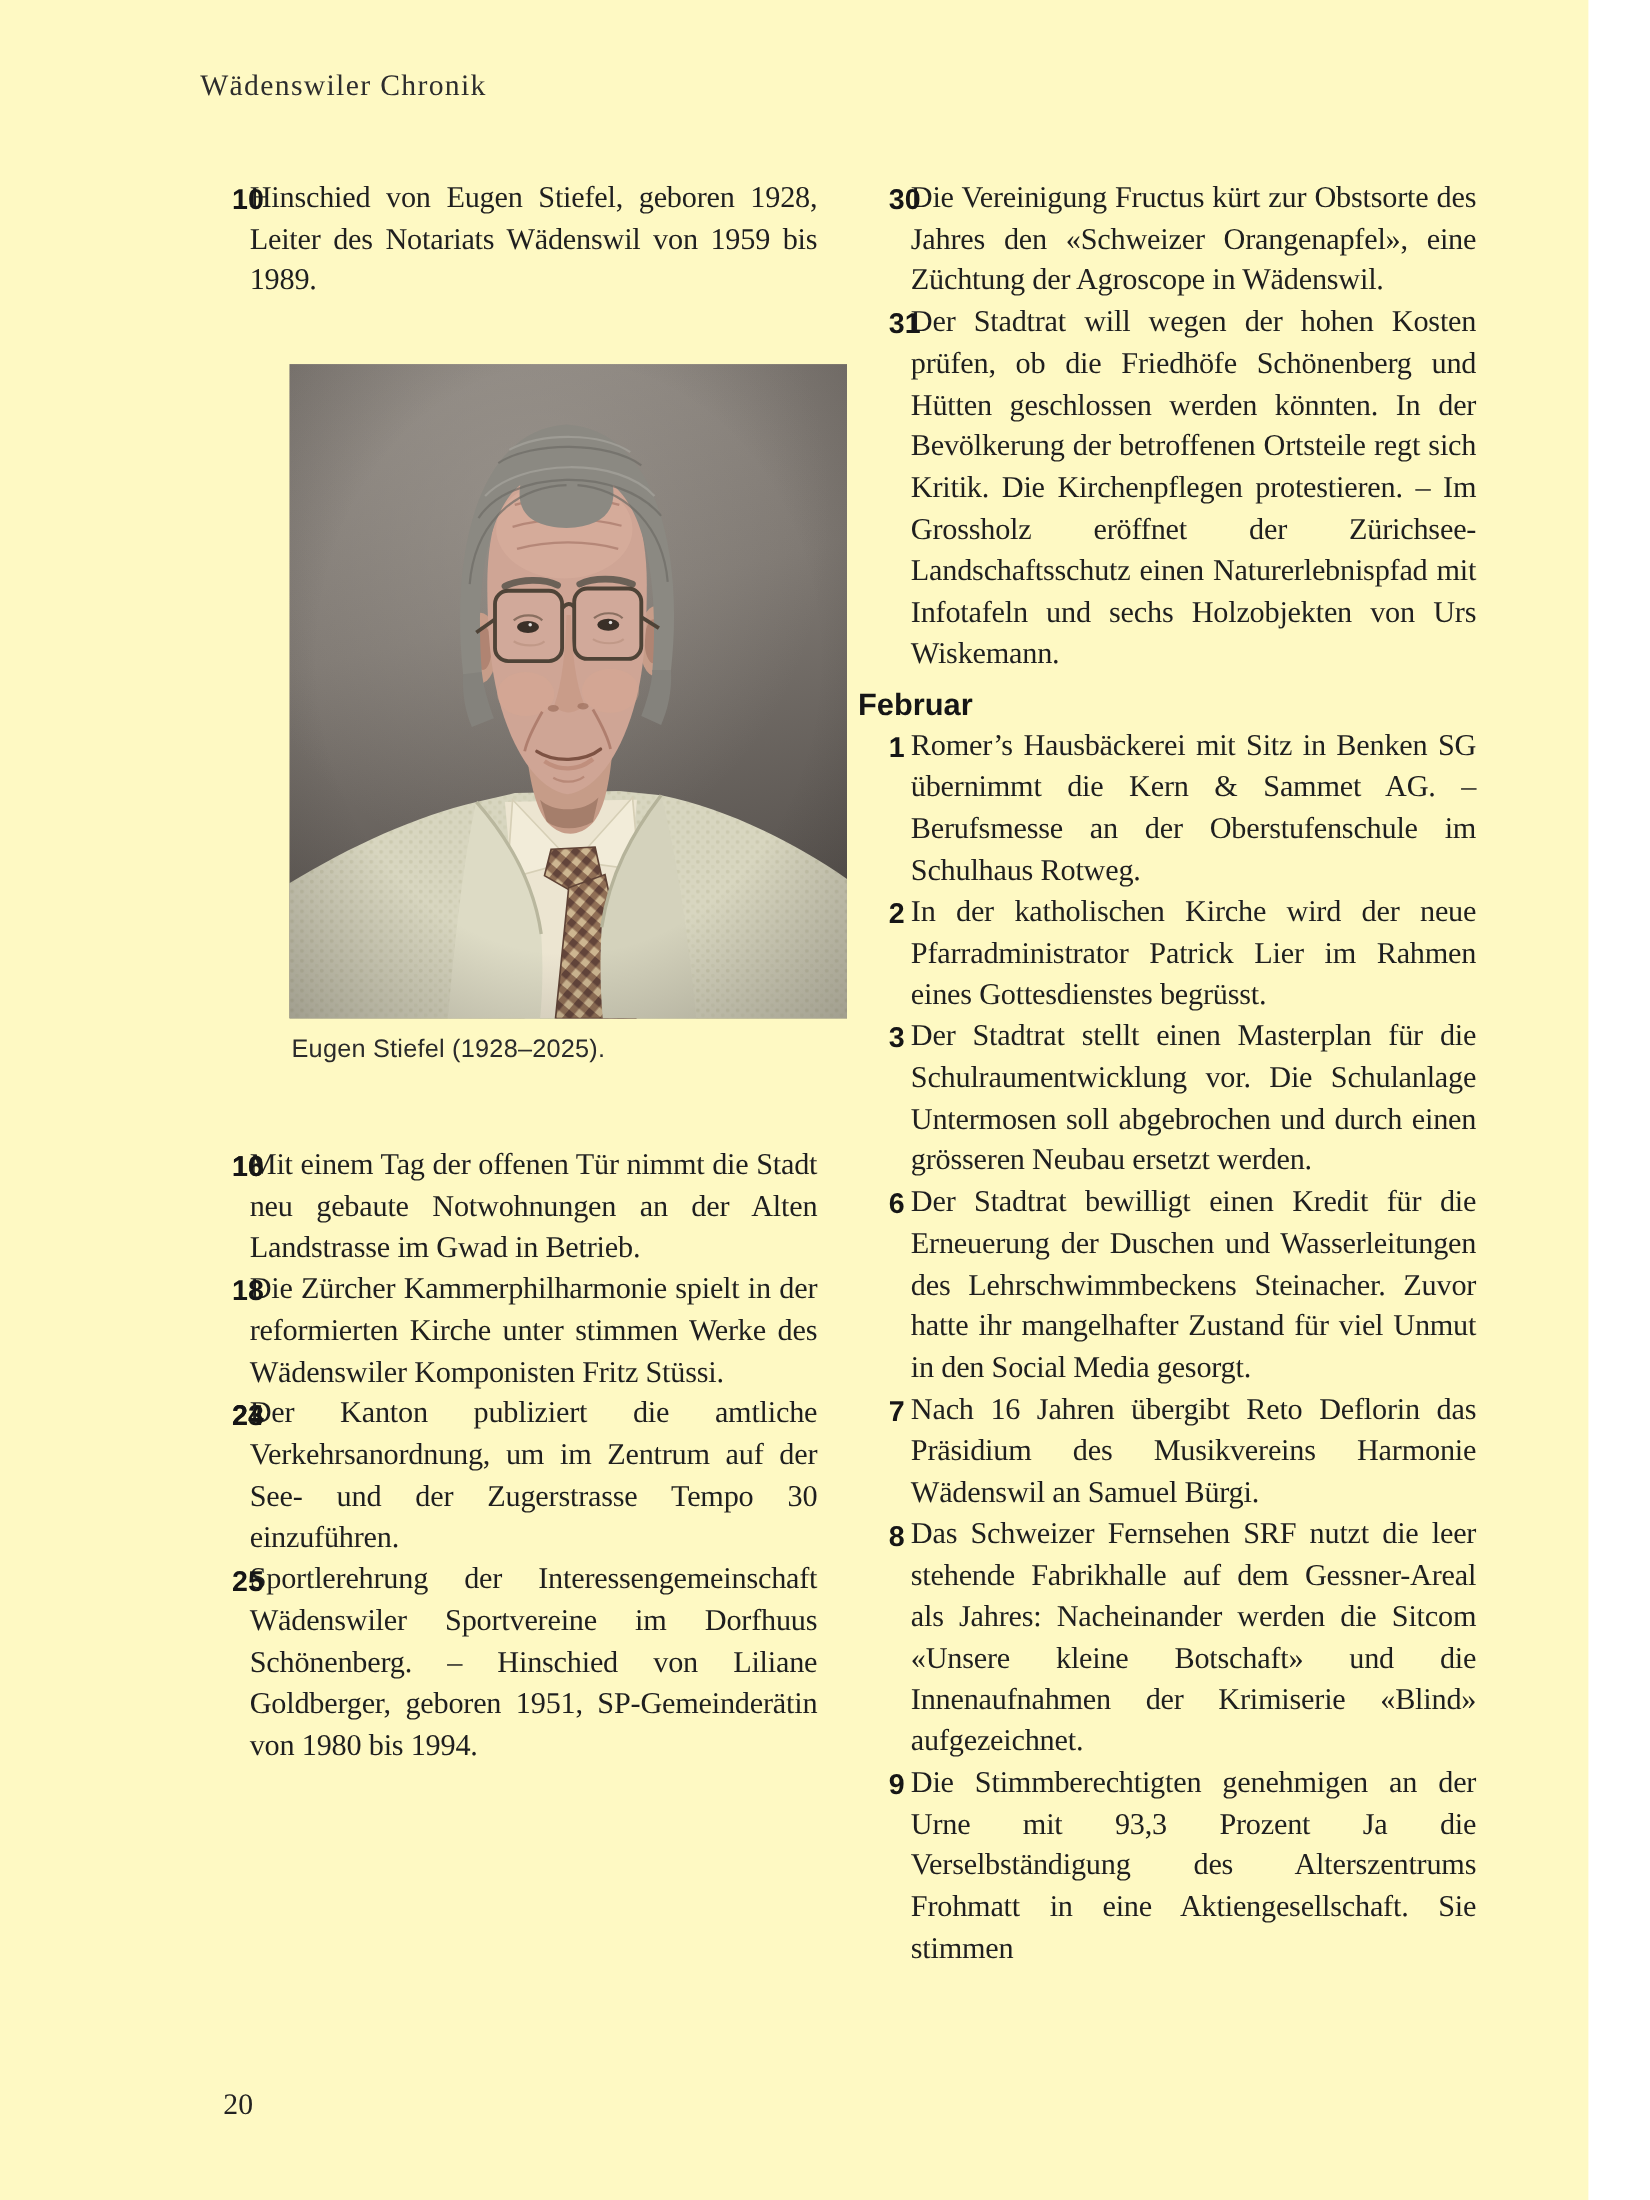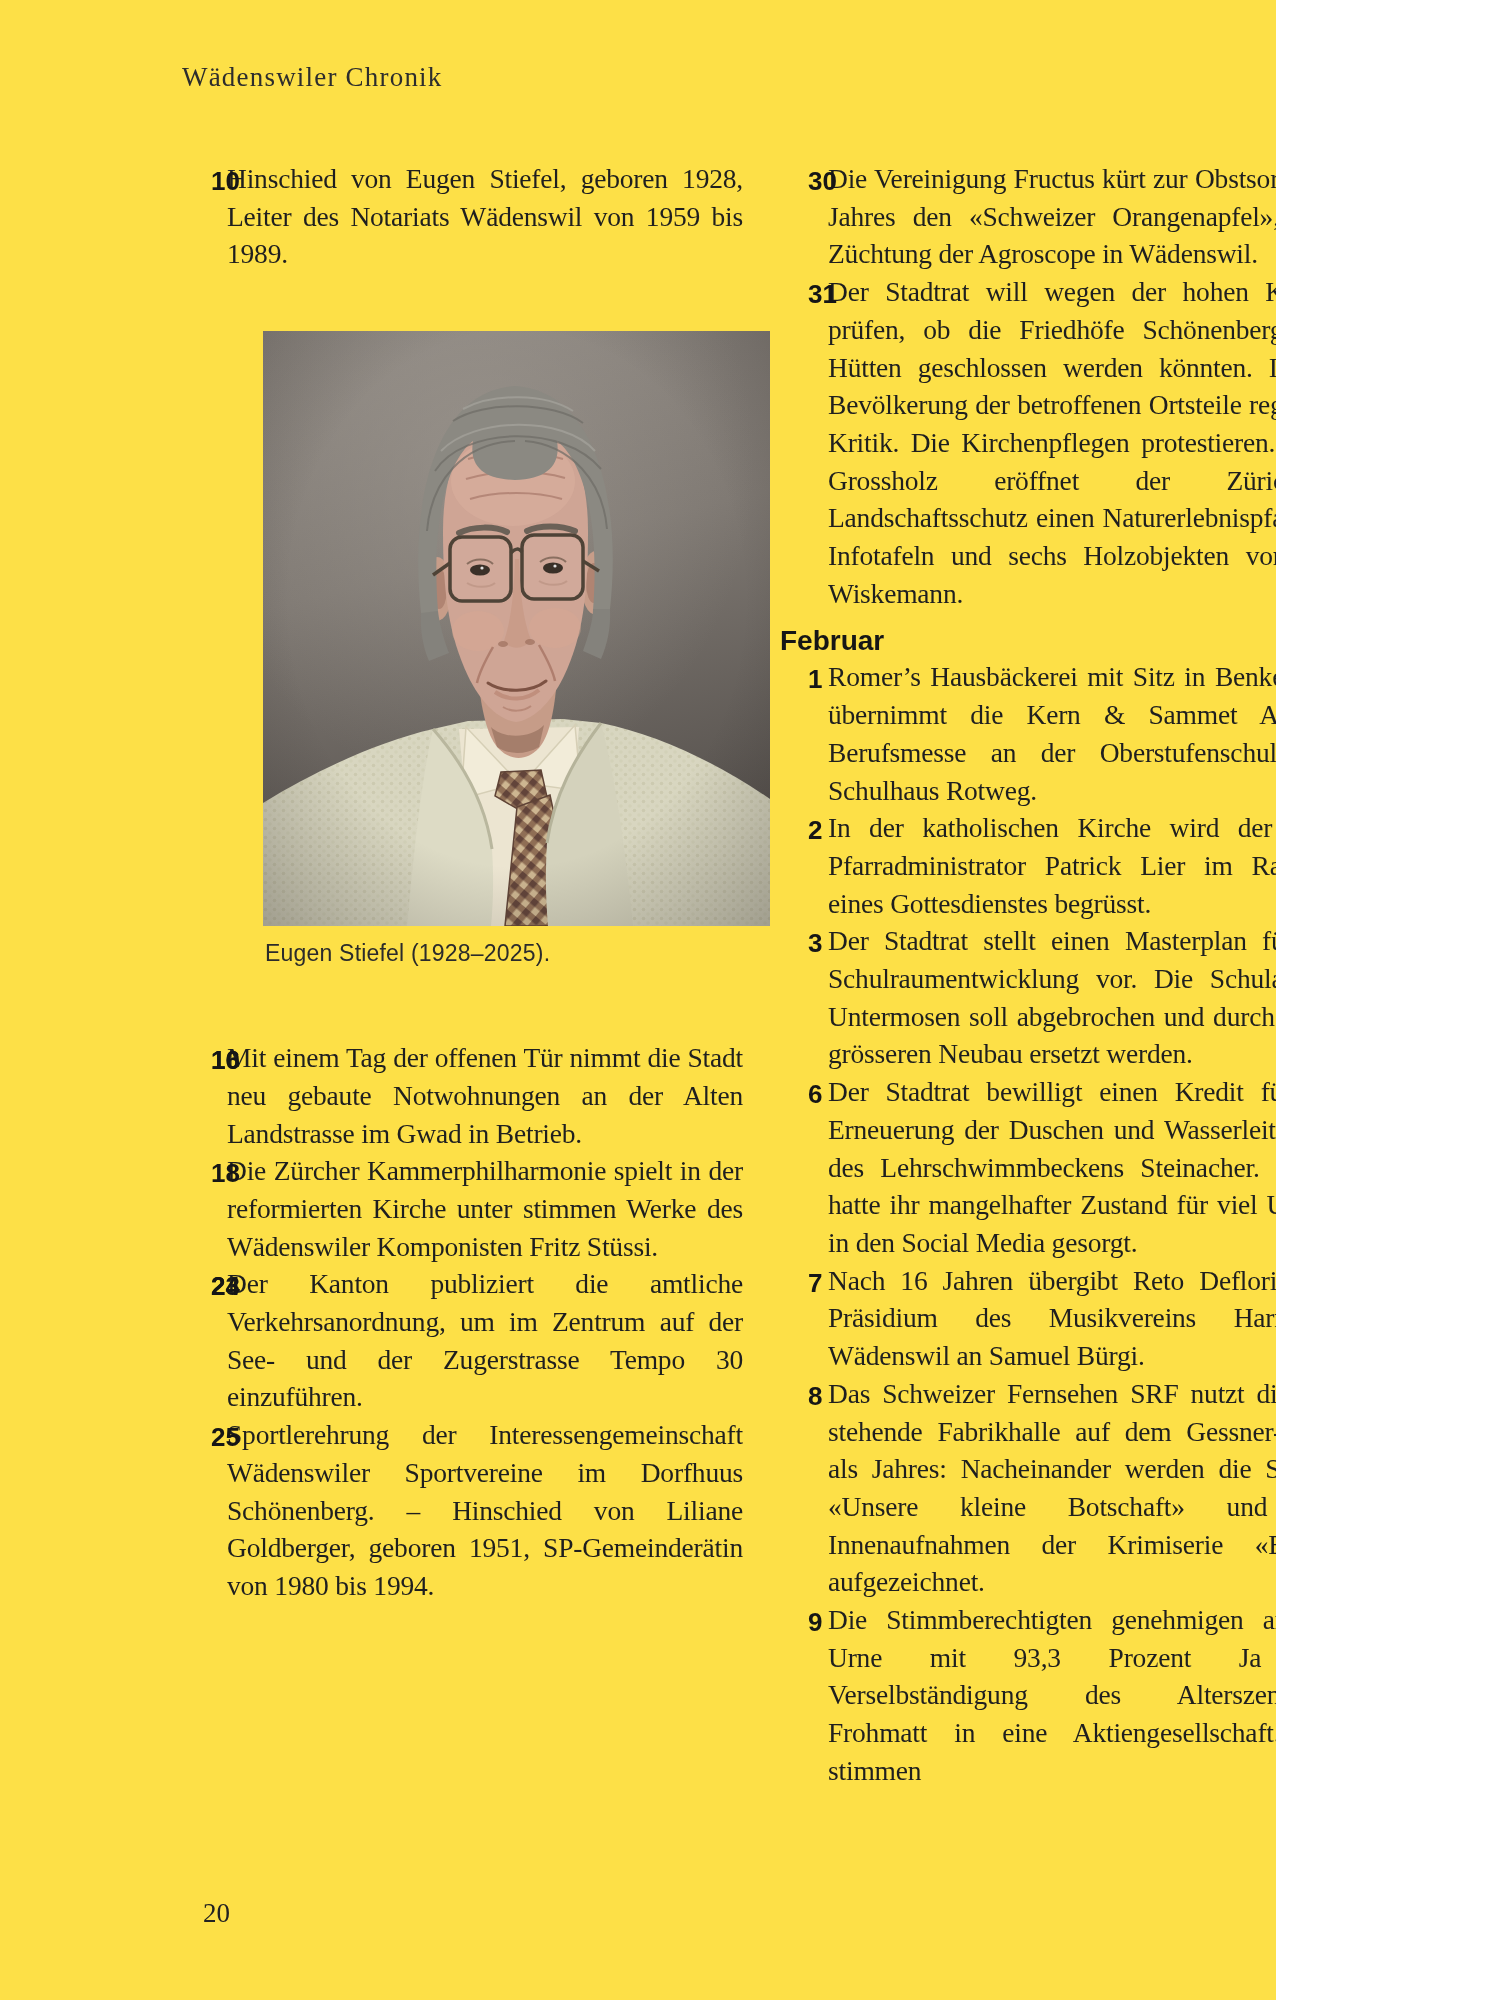--- a/index.html
+++ b/index.html
@@ -1,18 +1,18 @@
 <!DOCTYPE html>
 <html lang="de"><head>
 <meta charset="utf-8">
 <style>
   html,body { margin:0; padding:0; background:#ffffff; }
   .page {
-    position:relative; width:1276px; height:2000px;
-    background:#fde047; overflow:hidden;
+    position:relative; width:1444px; height:2000px;
+    background:#fef9c3; overflow:hidden;
     font-family:"Liberation Serif","DejaVu Serif",serif;
     color:#1f1f1f;
     -webkit-font-smoothing:antialiased;
   }
   .page-header {
     position:absolute; left:182px; top:62px;
     font-size:27px; letter-spacing:1.2px; color:#2d2d2d;
   }
   .col { position:absolute; top:160px; }
   .col-left  { left:183px; width:560px; }

